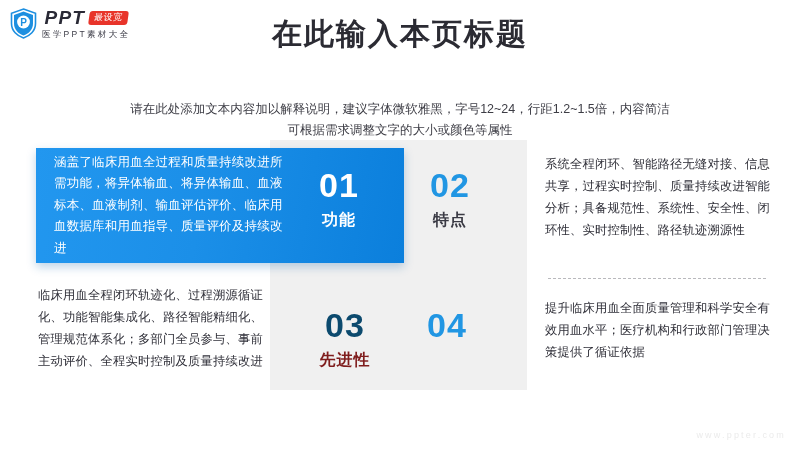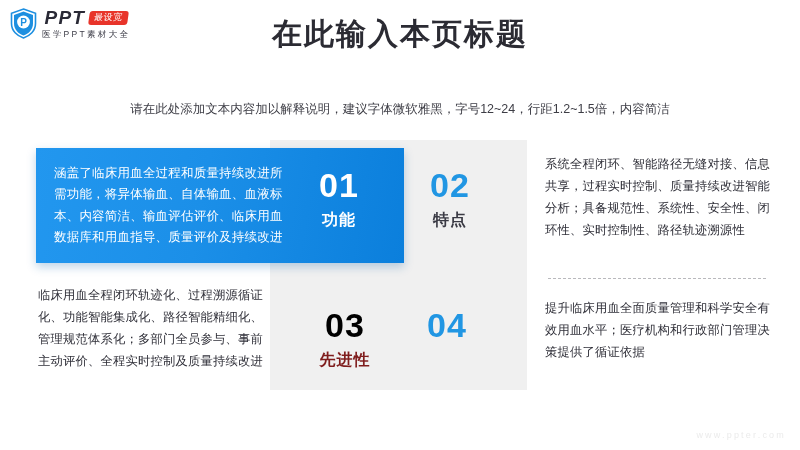--- a/index.html
+++ b/index.html
@@ -149,21 +149,21 @@
 
   .cell-01 { left: 284px; top: 28px; }
   .cell-01 .num { color: #ffffff; }
   .cell-01 .cap { color: #ffffff; }
 
   .cell-02 { left: 395px; top: 28px; }
   .cell-02 .num { color: #2196e3; }
   .cell-02 .cap { color: #3a3a44; }
 
   .cell-03 { left: 290px; top: 168px; }
-  .cell-03 .num { color: #000000; }
+  .cell-03 .num { color: #0c4a6e; }
   .cell-03 .cap { color: #7f1d1d; }
 
   .cell-04 { left: 392px; top: 168px; }
   .cell-04 .num { color: #2196e3; }
   .cell-04 .cap { color: #2196e3; }
 
   .side-text {
     position: absolute;
     font-size: 12.3px;
     line-height: 1.78;
@@ -221,28 +221,29 @@
       <span class="logo-ppt">PPT</span>
       <span class="logo-badge">最设宽</span>
     </span>
     <span class="logo-row2">医学PPT素材大全</span>
   </span>
 </div>
 
 <div class="page-title">在此输入本页标题</div>
 <div class="subtitle">
   <div>请在此处添加文本内容加以解释说明，建议字体微软雅黑，字号12~24，行距1.2~1.5倍，内容简洁</div>
+  <div>可根据需求调整文字的大小或颜色等属性</div>
 </div>
 
 <div class="content">
 
   <div class="center-panel"></div>
 
   <div class="blue-card">
-    <div class="blue-card-text">涵盖了临床用血全过程和质量持续改进所需功能，将异体输血、自体输血、血液标本、内容简洁、输血评估评价、临床用血数据库和用血指导、质量评价及持续改进</div>
+    <div class="blue-card-text">涵盖了临床用血全过程和质量持续改进所需功能，将异体输血、将异体输血、血液标本、血液制剂、输血评估评价、临床用血数据库和用血指导、质量评价及持续改进</div>
   </div>
 
   <div class="num-cell cell-01">
     <div class="num">01</div>
     <div class="cap">功能</div>
   </div>
 
   <div class="num-cell cell-02">
     <div class="num">02</div>
     <div class="cap">特点</div>

